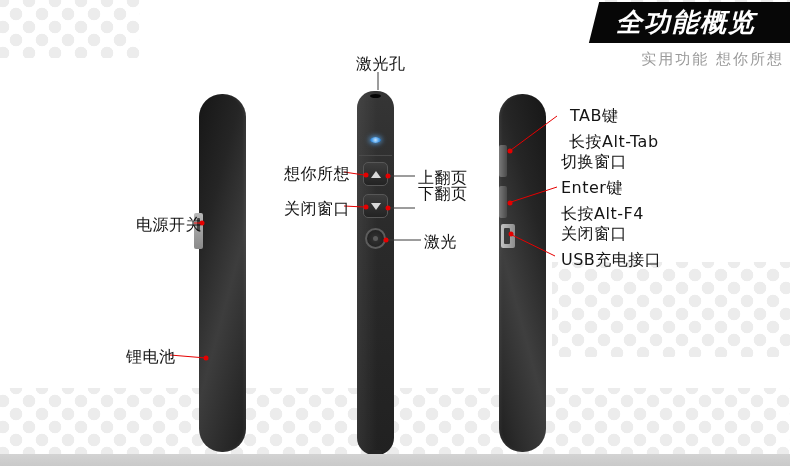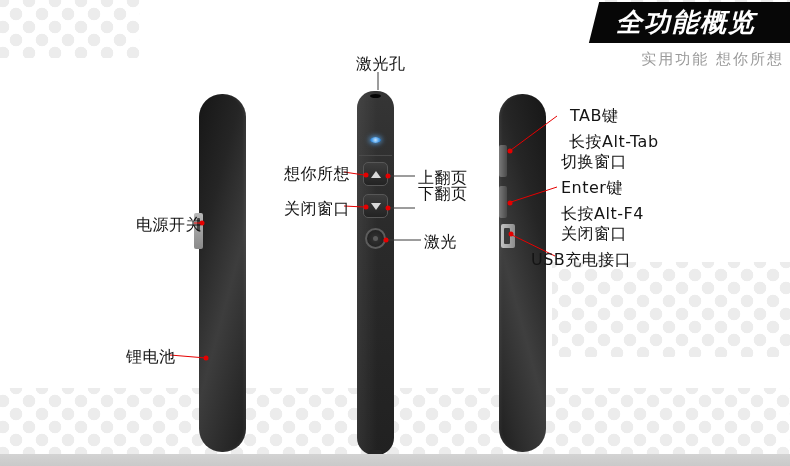--- a/index.html
+++ b/index.html
@@ -166,16 +166,16 @@
   <div class="label" style="left:418px;top:184px;">下翻页</div>
   <div class="label" style="left:424px;top:232px;">激光</div>
   <div class="label" style="left:136px;top:215px;text-align:right;">电源开关</div>
   <div class="label" style="left:126px;top:347px;">锂电池</div>
   <div class="label" style="left:570px;top:106px;">TAB键</div>
   <div class="label" style="left:561px;top:132px;margin-left:8px;">长按Alt-Tab</div>
   <div class="label" style="left:561px;top:152px;">切换窗口</div>
   <div class="label" style="left:561px;top:178px;">Enter键</div>
   <div class="label" style="left:561px;top:204px;">长按Alt-F4</div>
   <div class="label" style="left:561px;top:224px;">关闭窗口</div>
-  <div class="label" style="left:531px;top:250px;">USB充电接口</div>
+  <div class="label" style="left:561px;top:250px;">USB充电接口</div>
 
   <div class="footer-bar"></div>
 </div>
 
 </body></html>

